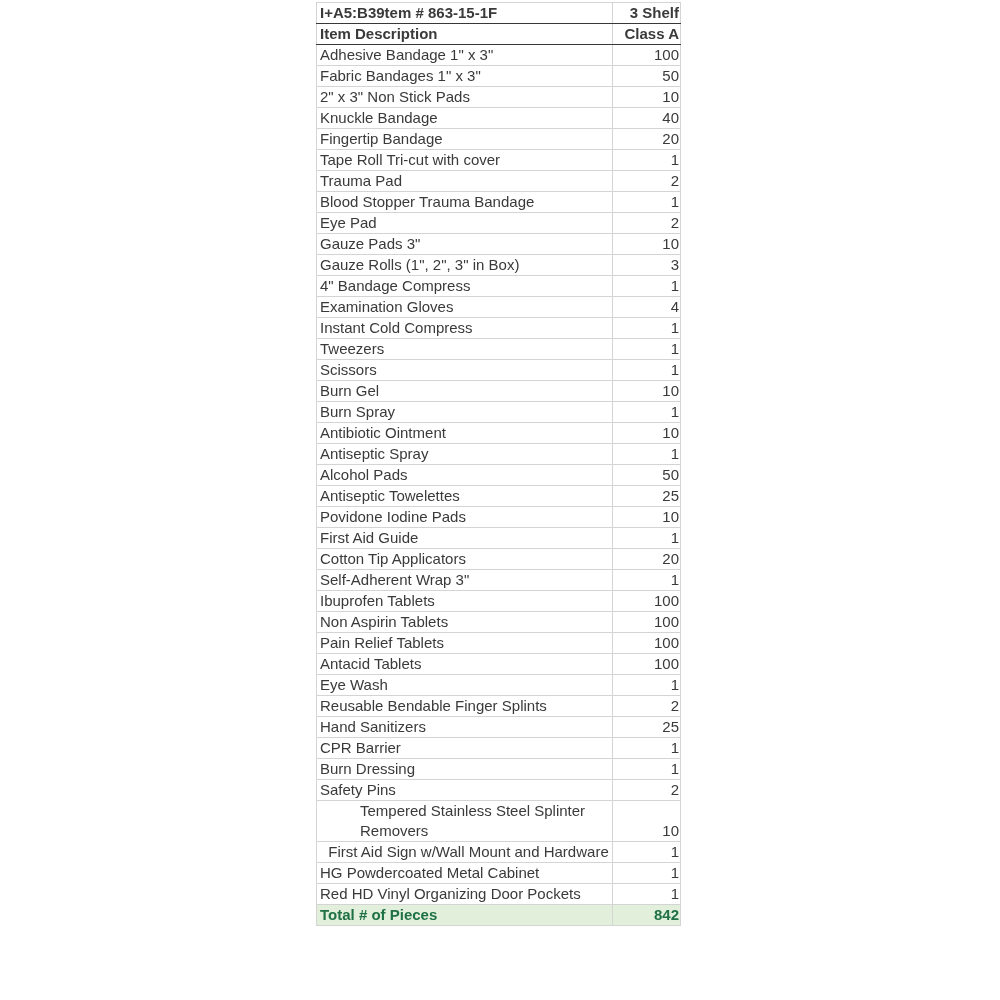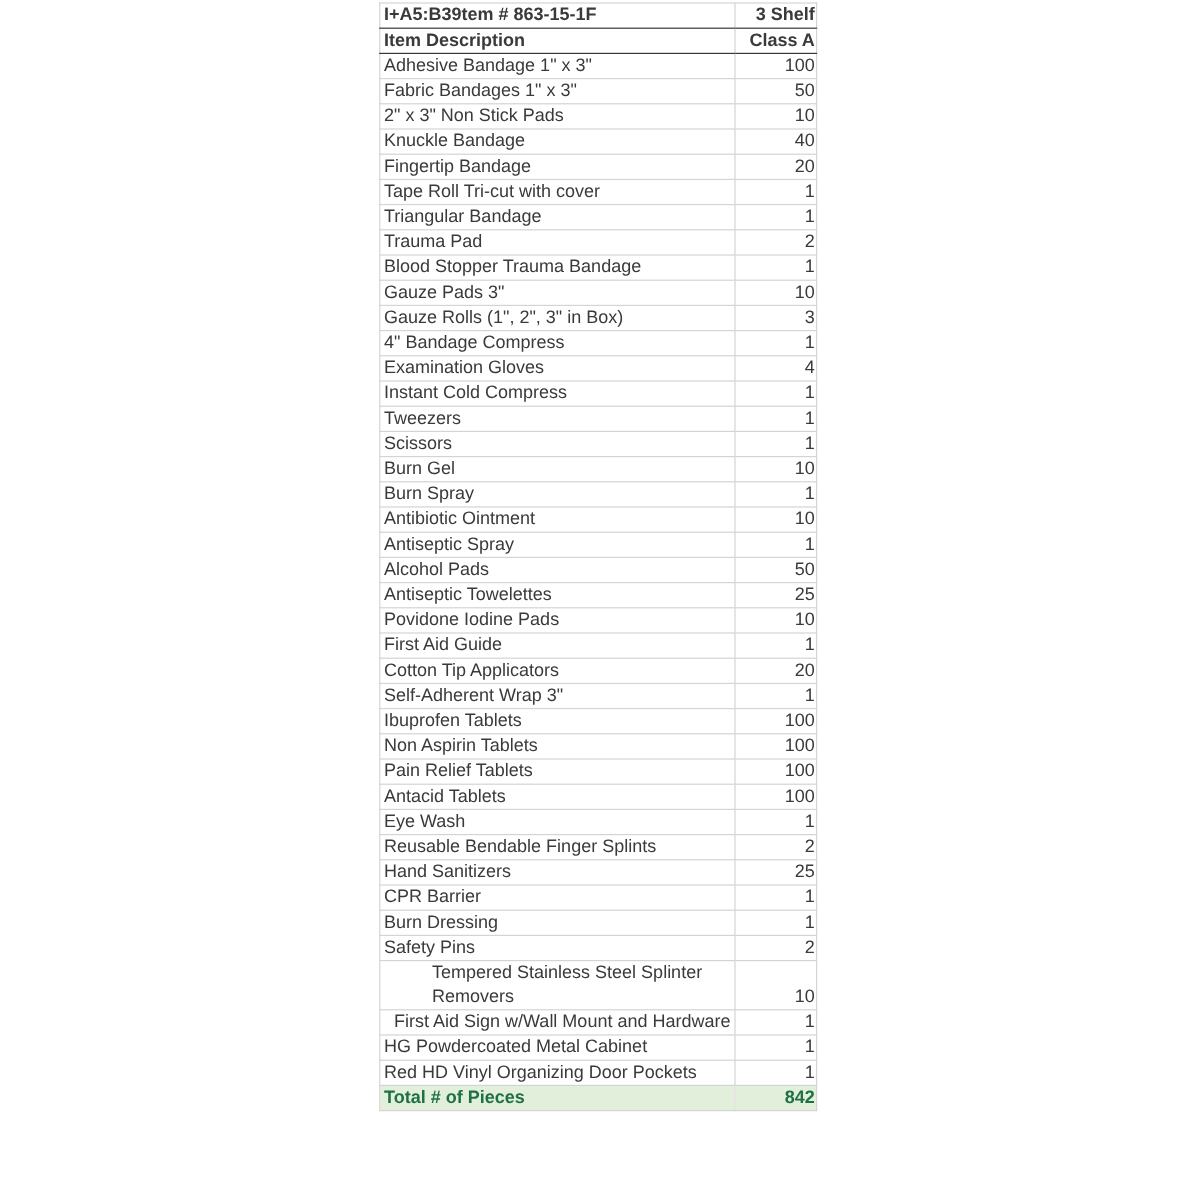--- a/index.html
+++ b/index.html
@@ -83,30 +83,30 @@
   </tr>
       <tr>
     <td>Fingertip Bandage</td>
     <td class="qty">20</td>
   </tr>
       <tr>
     <td>Tape Roll Tri-cut with cover</td>
     <td class="qty">1</td>
   </tr>
       <tr>
-    <td>Triangular Bandage</td>
-    <td class="qty">1</td>
-  </tr>
-      <tr>
     <td>Trauma Pad</td>
     <td class="qty">2</td>
   </tr>
       <tr>
     <td>Blood Stopper Trauma Bandage</td>
     <td class="qty">1</td>
+  </tr>
+      <tr>
+    <td>Eye Pad</td>
+    <td class="qty">2</td>
   </tr>
       <tr>
     <td>Gauze Pads 3"</td>
     <td class="qty">10</td>
   </tr>
       <tr>
     <td>Gauze Rolls (1", 2", 3" in Box)</td>
     <td class="qty">3</td>
   </tr>
       <tr>

